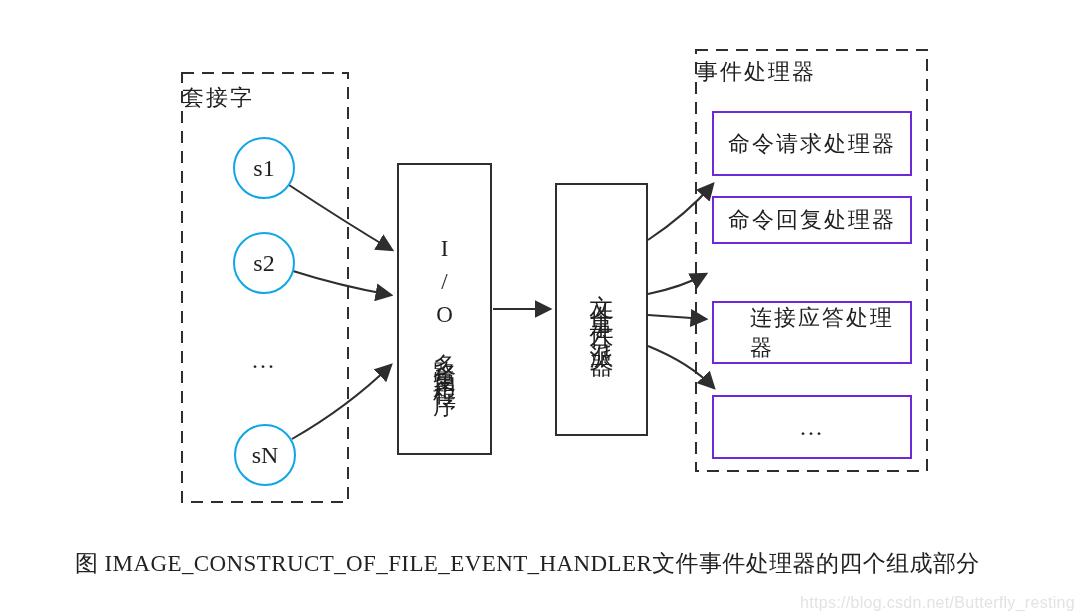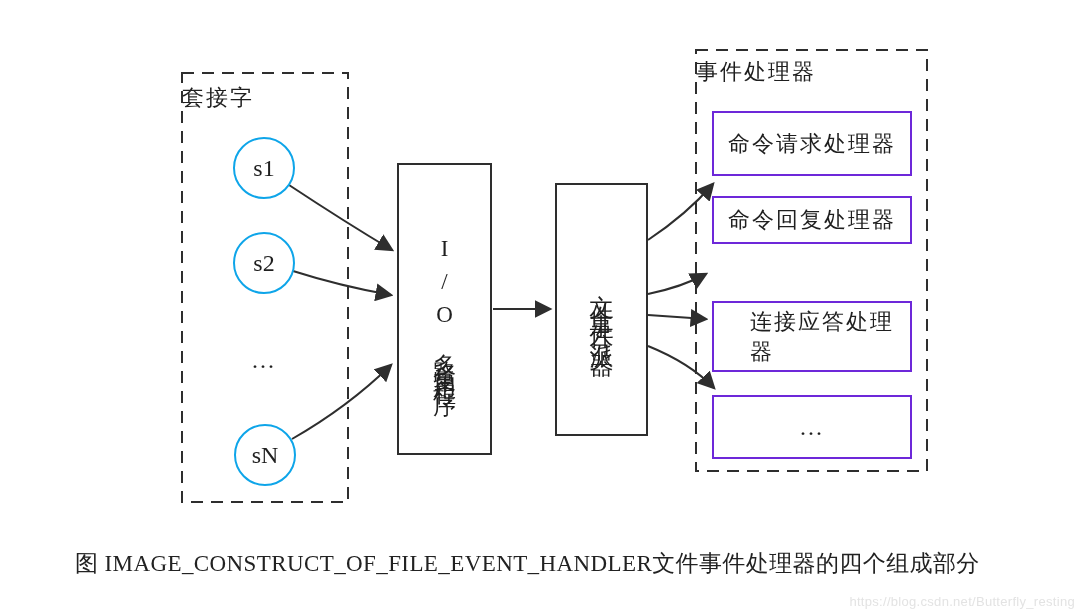--- a/index.html
+++ b/index.html
@@ -75,21 +75,21 @@
     font-size: 23px;
     letter-spacing: 0.4px;
     color: #222222;
     white-space: nowrap;
   }
   .watermark {
     position: absolute;
     right: 5px;
     top: 594px;
     font-family: "Liberation Sans", "DejaVu Sans", sans-serif;
-    font-size: 13px;
+    font-size: 16px;
     color: #e3e3e3;
     letter-spacing: 0.3px;
     text-align: right;
   }
 </style>
 </head>
 <body>
 
 <div class="stage">
 
@@ -127,21 +127,21 @@
   </div>
 
   <div class="vbox" style="left:555px; top:183px; width:93px; height:253px;">
     <span class="vtext disp-text">文件事件分派器</span>
   </div>
 
   <div class="group-title" style="left:696px; top:57px; width:231px;">事件处理器</div>
 
   <div class="handler-box" style="top:111px; height:65px;">命令请求处理器</div>
   <div class="handler-box" style="top:196px; height:48px;">命令回复处理器</div>
-  <div class="handler-box" style="top:301px; height:71px;padding-left:36px;">连接应答处理器</div>
+  <div class="handler-box" style="top:301px; height:63px;padding-left:36px;">连接应答处理器</div>
   <div class="handler-box" style="top:395px; height:64px; font-size:24px;">...</div>
 
   <div class="caption">
     <span>图 IMAGE_CONSTRUCT_OF_FILE_EVENT_HANDLER</span>
     <span>文件事件处理器的四个组成部分</span>
   </div>
 
   <div class="watermark">https://blog.csdn.net/Butterfly_resting</div>
 
 </div>

